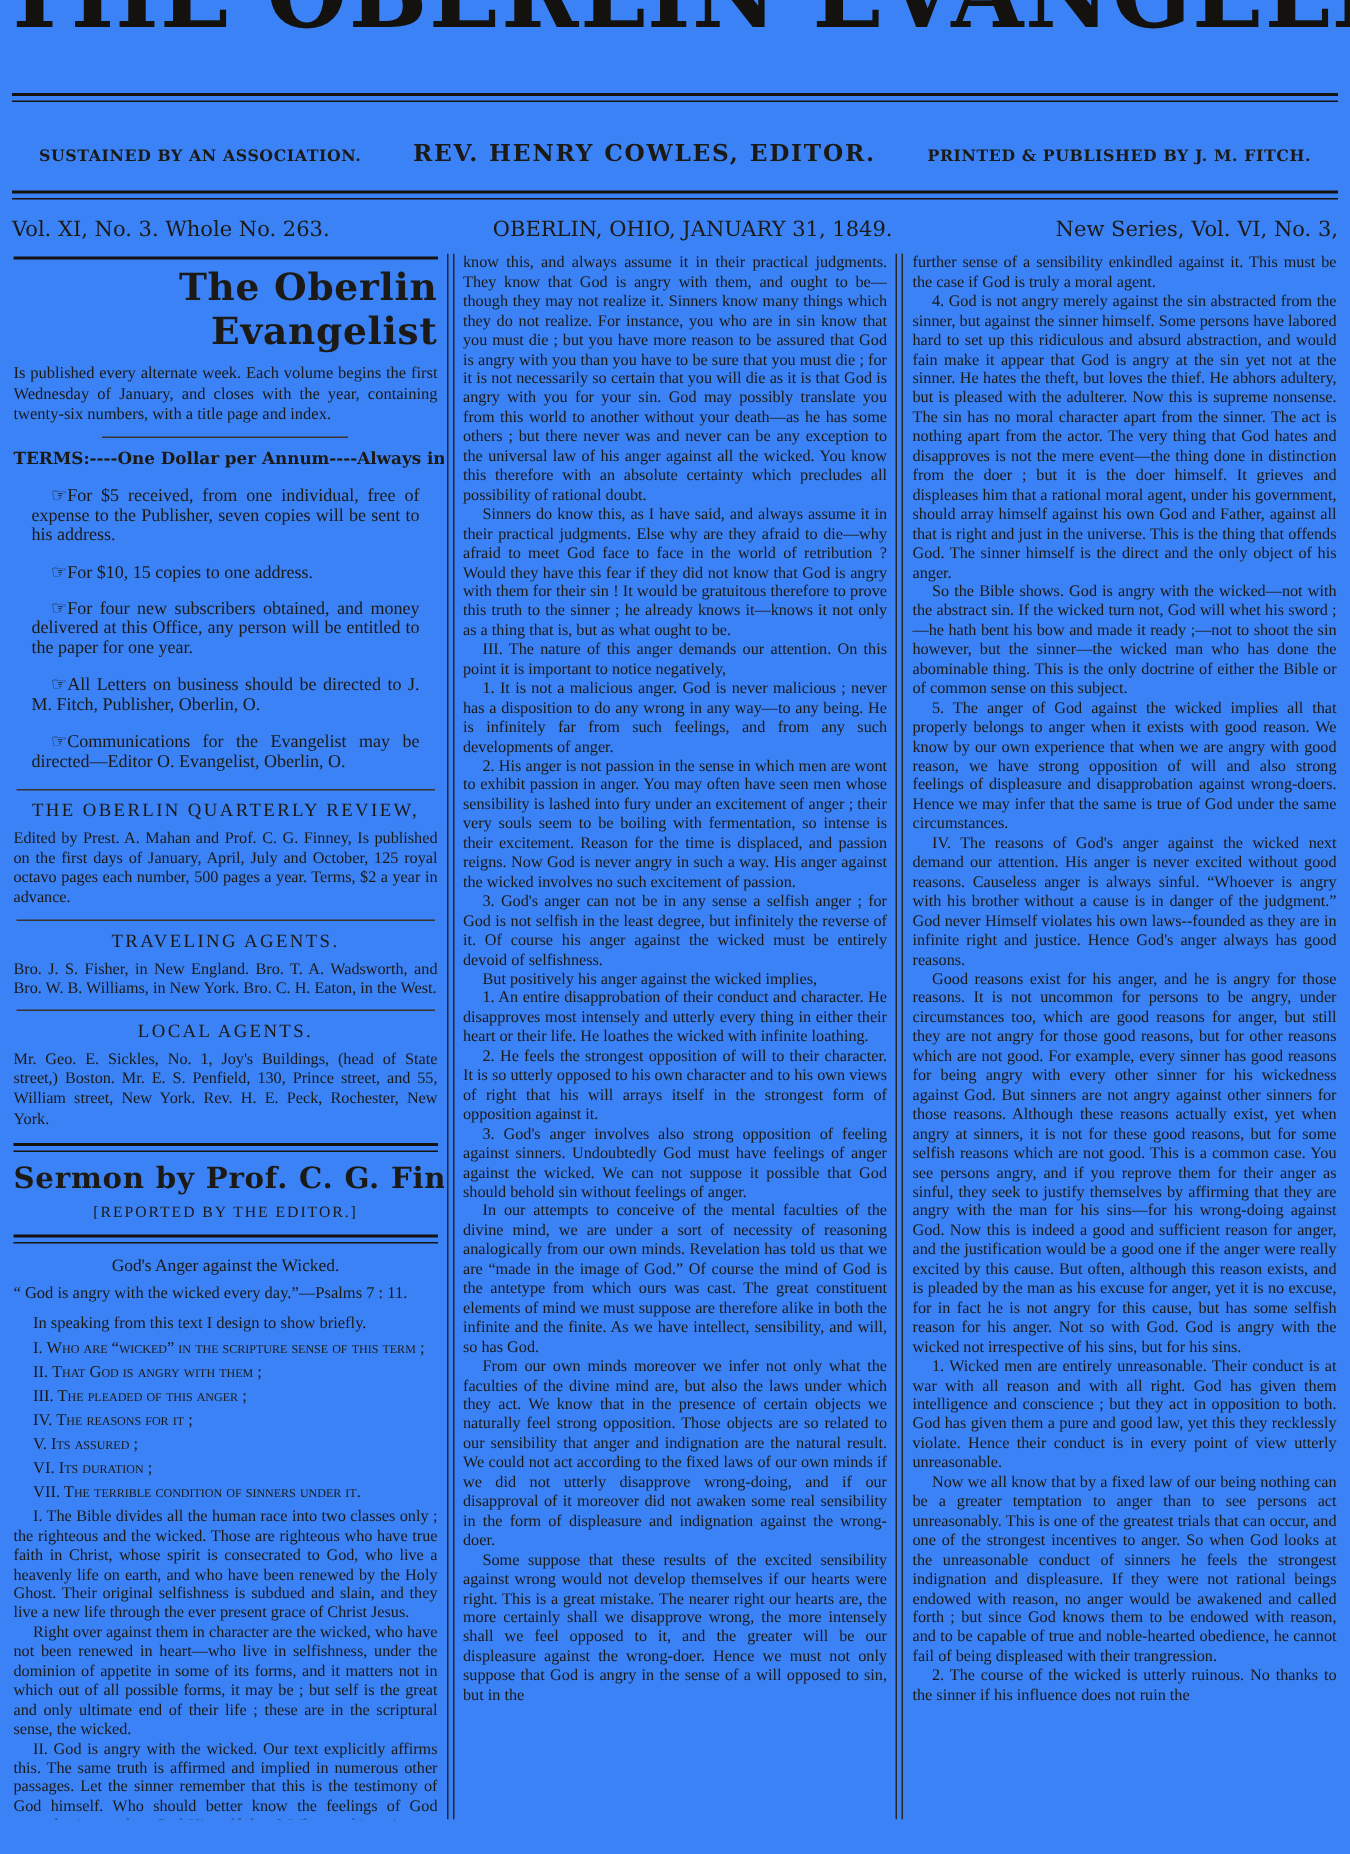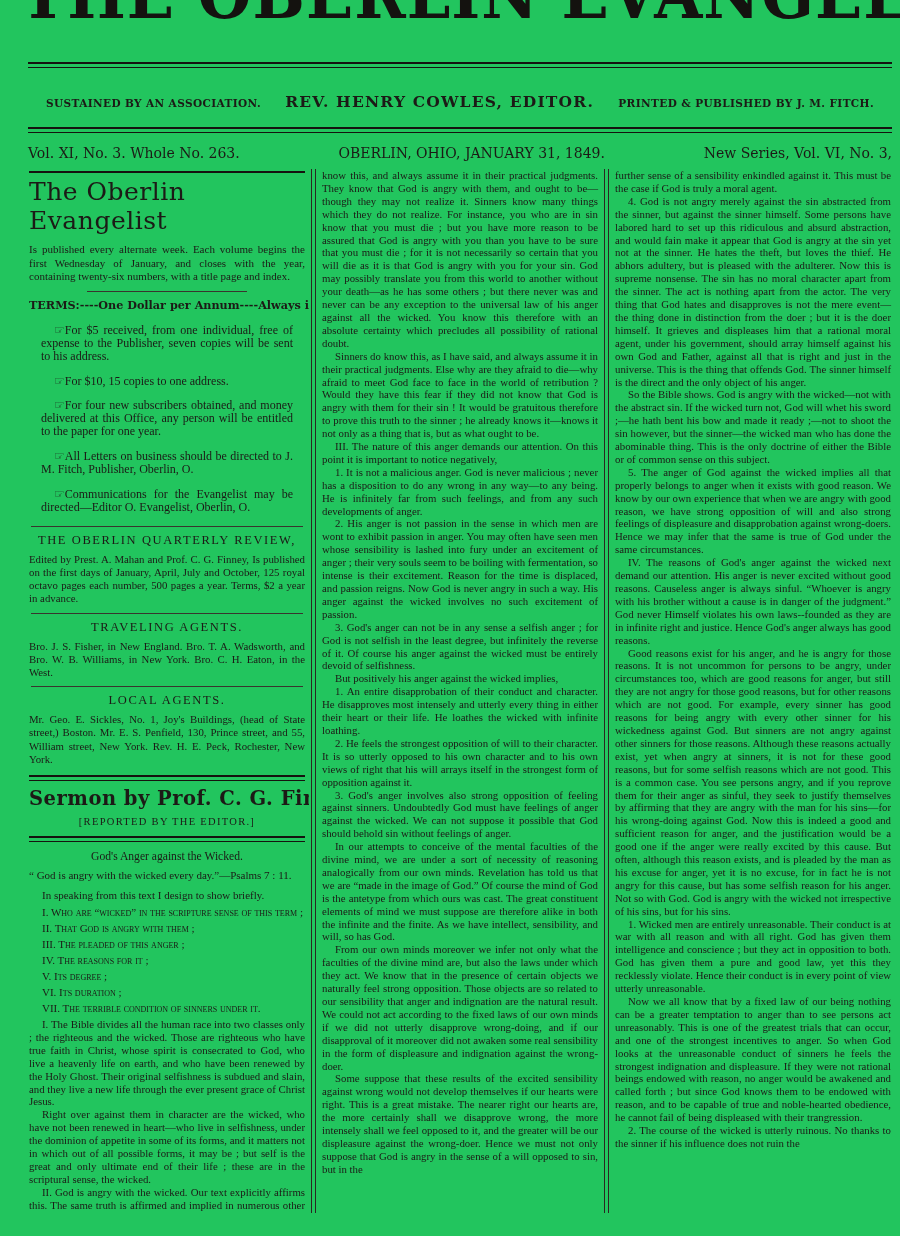--- a/index.html
+++ b/index.html
@@ -1,23 +1,22 @@
 <!DOCTYPE html>
 <html><head>
 <meta charset="utf-8">
 <style>
   html,body { margin:0; padding:0; background:#e8e6e0; }
   .page {
     position:relative; width:900px; height:1236px; margin:0 auto;
-    background:#22c55e;
+    background:#3b82f6;
     color:#1c1a16;
     font-family:"Liberation Serif", serif;
     overflow:hidden;
     box-sizing:border-box;
-    padding-left:20px;
   }
   
   .masthead-clip { height:32px; overflow:hidden; }
   .masthead {
     font-family:"DejaVu Serif", serif; font-weight:bold;
     font-size:62px; line-height:66px; text-align:center;
     margin:-40px 0 0 0; white-space:nowrap; letter-spacing:1px;
     transform:scaleY(1.08); transform-origin:top center;
     color:#14120f;
   }
@@ -41,22 +40,22 @@
   
   .par {
     font-size:10.8px; line-height:12.9px; text-align:justify;
     margin:0; text-indent:13px;
     -webkit-hyphens:auto; hyphens:auto;
   }
   .par.noindent { text-indent:0; }
   
   .col-top-rule { border-top:2px solid #15130f; margin:2px 0 4px 0; }
   .paper-title {
-    font-family:"DejaVu Serif", serif; font-weight:normal;
-    font-size:25px; text-align:left; margin:4px 0 8px 0; letter-spacing:.5px;
+    font-family:"DejaVu Serif", serif; font-weight:bold;
+    font-size:25px; text-align:right; margin:4px 0 8px 0; letter-spacing:.5px;
   }
   .info-par { font-size:11px; line-height:13.6px; text-align:justify; margin:0; }
   .sep-short { width:58%; margin:7px auto 6px auto; border-top:1px solid #39352e; }
   .terms-head {
     font-family:"DejaVu Serif", serif; font-weight:bold; font-size:11.2px;
     margin:4px 0 5px 0; white-space:nowrap; letter-spacing:0;
   }
   .terms-par { font-size:12px; line-height:12.9px; text-align:justify; margin:12px; text-indent:13px; }
   .sec-rule { border-top:1px solid #39352e; margin:7px 2px 6px 2px; }
   .sec-head {
@@ -130,21 +129,21 @@
       <div class="sermon-head">Sermon by Prof. C. G. Finney.</div>
       <div class="reported">[REPORTED BY THE EDITOR.]</div>
       <div class="rule-double-sm"></div>
       <div class="sermon-title">God's Anger against the Wicked.</div>
       <p class="scripture">“ God is angry with the wicked every day.”—Psalms 7 : 11.</p>
       <p class="intro-par">In speaking from this text I design to show briefly.</p>
       <p class="outline-item">I. Who are “wicked” in the scripture sense of this term ;</p>
       <p class="outline-item">II. That God is angry with them ;</p>
       <p class="outline-item">III. The pleaded of this anger ;</p>
       <p class="outline-item">IV. The reasons for it ;</p>
-      <p class="outline-item">V. Its degree ;</p>
+      <p class="outline-item">V. Its assured ;</p>
       <p class="outline-item">VI. Its duration ;</p>
       <p class="outline-item">VII. The terrible condition of sinners under it.</p>
       <p class="par">I. The Bible divides all the human race into two classes only ; the righteous and the wicked.  Those are righteous who have true faith in Christ, whose spirit is consecrated to God, who live a heavenly life on earth, and who have been renewed by the Holy Ghost.  Their original selfishness is subdued and slain, and they live a new life through the ever present grace of Christ Jesus.</p>
       <p class="par">Right over against them in character are the wicked, who have not been renewed in heart—who live in selfishness, under the dominion of appetite in some of its forms, and it matters not in which out of all possible forms, it may be ; but self is the great and only ultimate end of their life ; these are in the scriptural sense, the wicked.</p>
       <p class="par">II. God is angry with the wicked.  Our text explicitly affirms this.  The same truth is affirmed and implied in numerous other passages.  Let the sinner remember that this is the testimony of God himself.  Who should better know the feelings of God towards sinners than God Himself does?  Who on this point can gainsay what God affirms !</p>
       <p class="par">But this truth is also taught by reason.  Every man in the exercise of his reason knows it ought to be true.  If God were not opposed to the wicked, He would be wicked Himself for not opposing them.  What would you think of a judge who did not hate and oppose law-breakers ?  Would you think him an honest man if he did not take sides against transgressors ?  Every body knows that this is the dictate of reason and of common sense.  Sinners</p>
     </div>
 
     <div class="vrule"></div>
 

